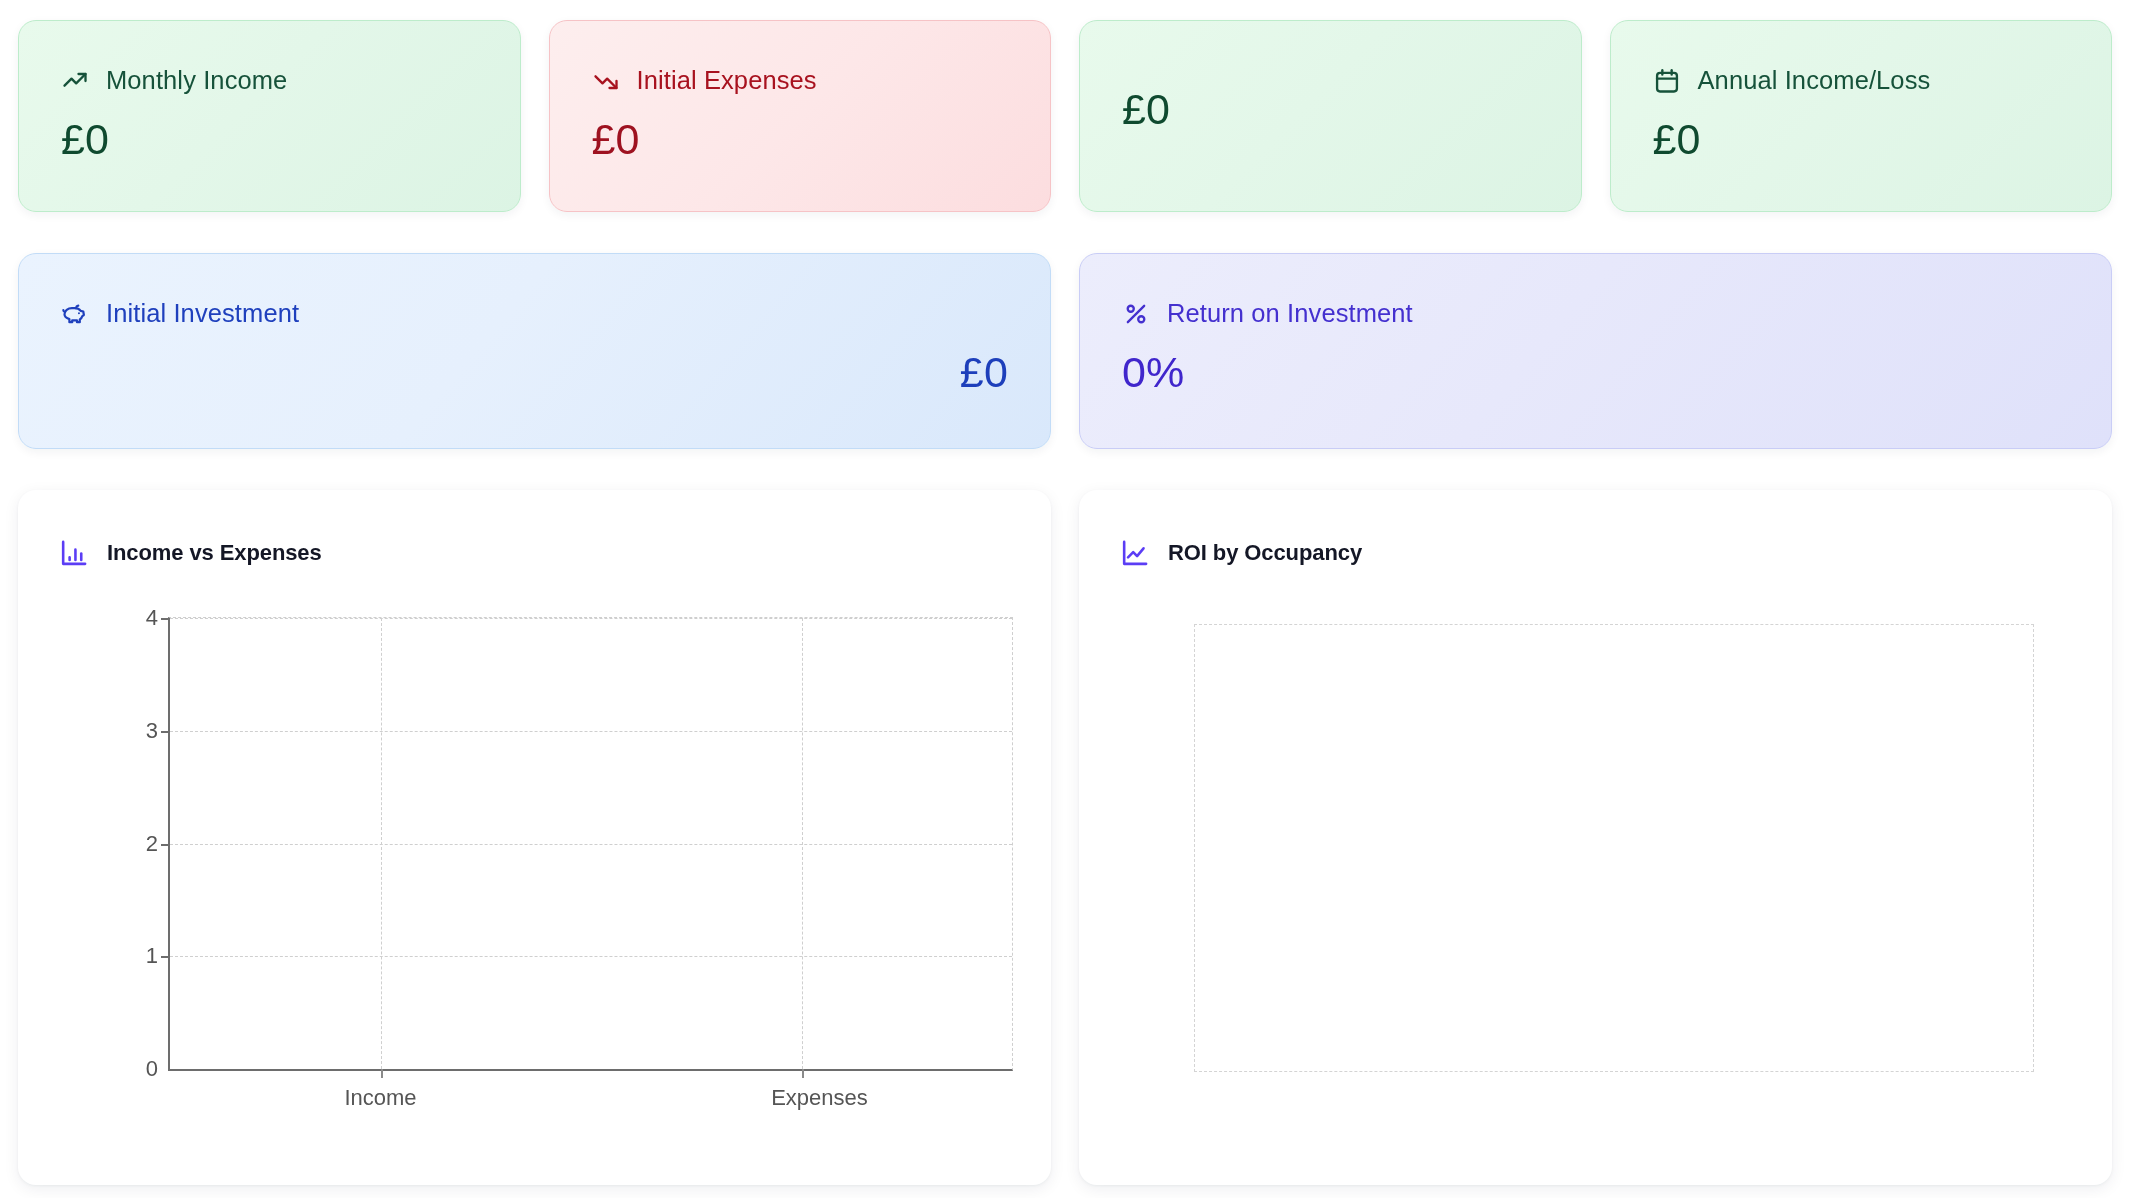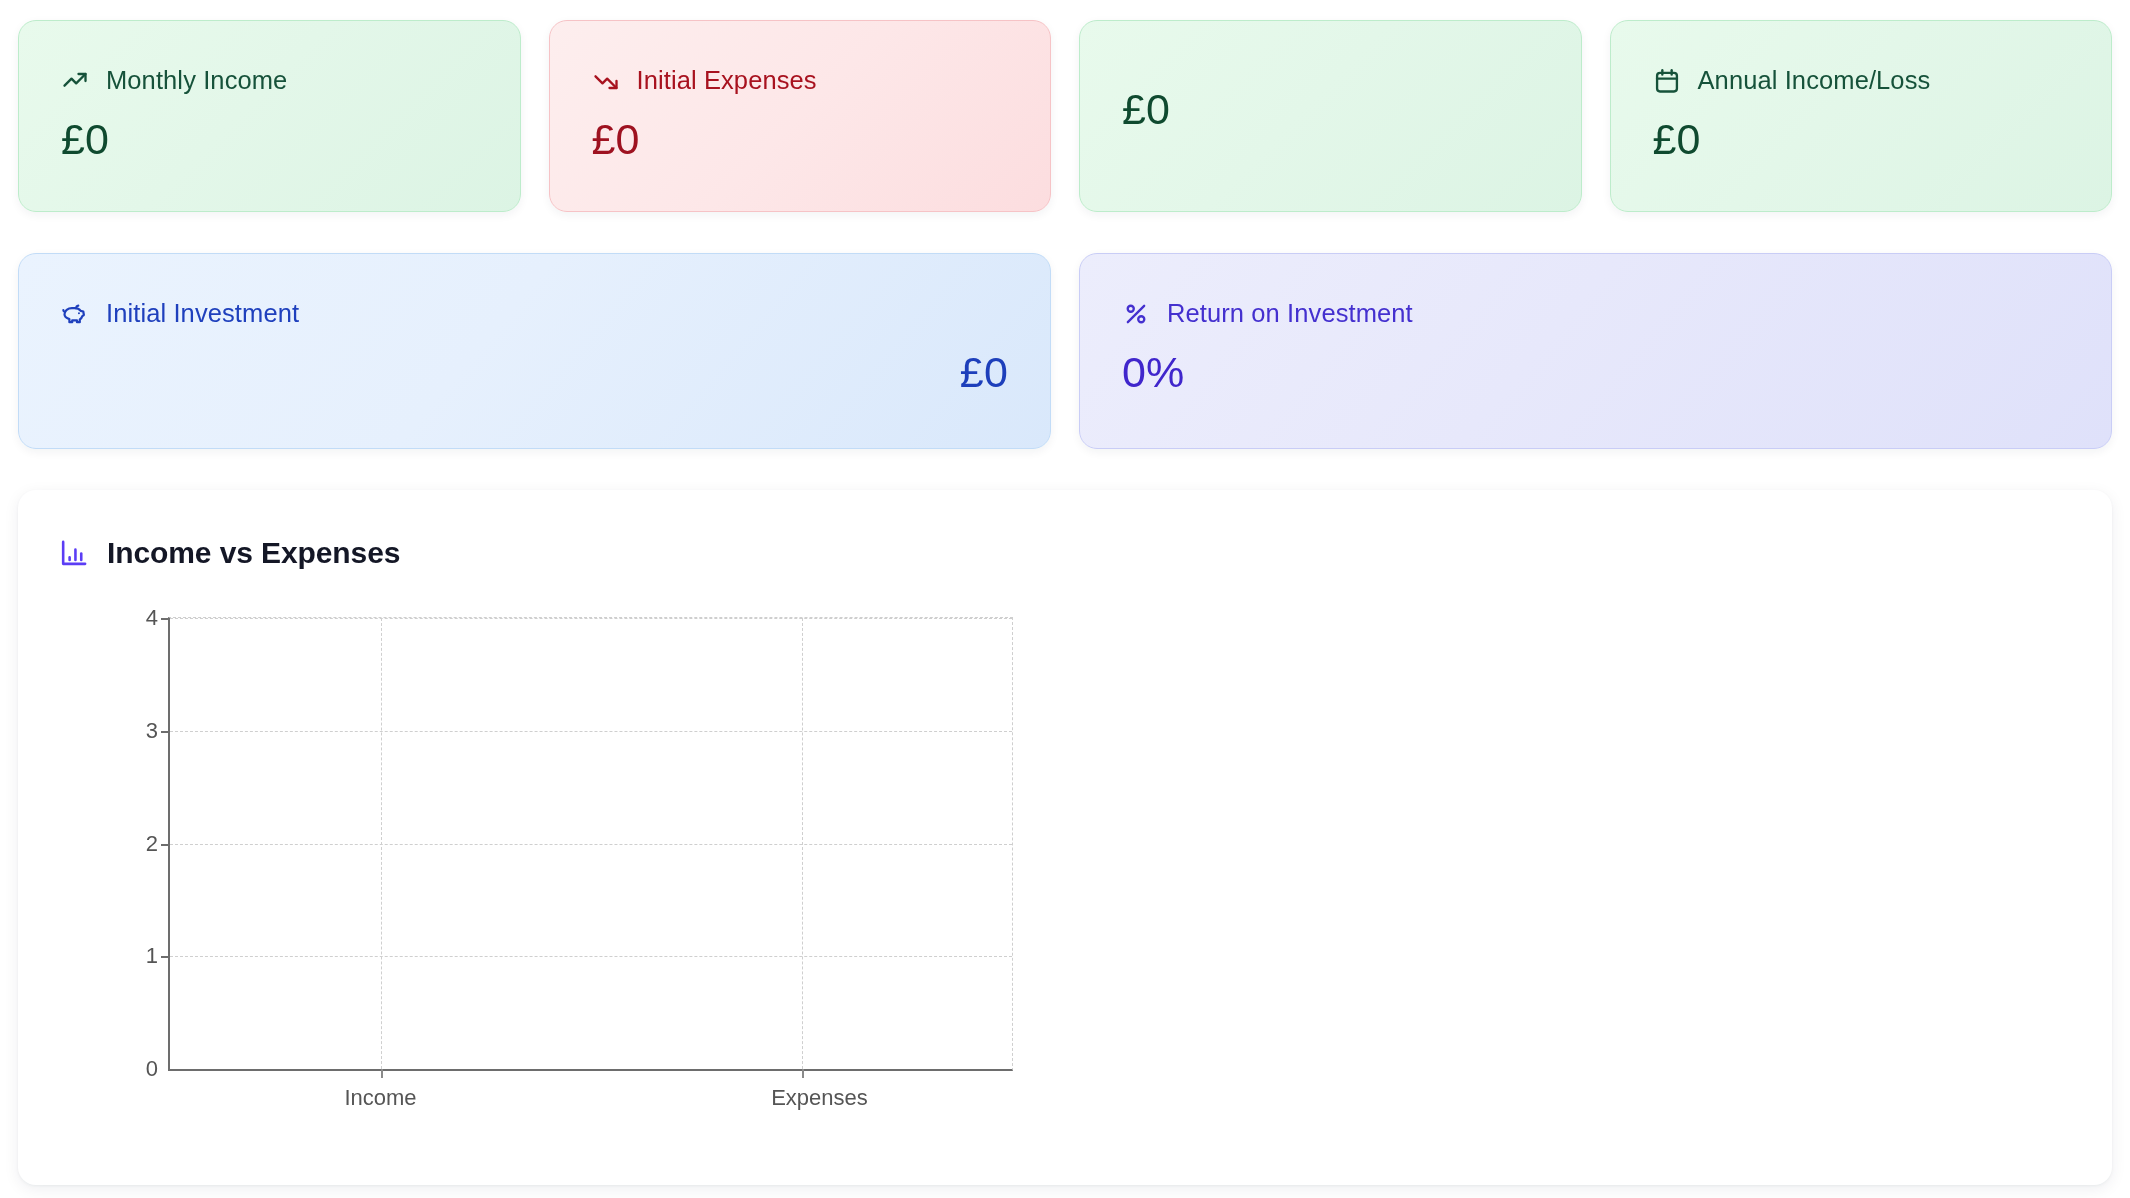--- a/index.html
+++ b/index.html
@@ -128,21 +128,21 @@
   }
   .chart-head {
     display: flex;
     align-items: center;
     gap: 18px;
     height: 38px;
   }
   .chart-head-icon { width: 31px; height: 31px; flex: 0 0 31px; }
   .chart-head-icon svg { display: block; width: 31px; height: 31px; stroke: #5b3df5; }
   .chart-title {
-    font-size: 30px;
+    font-size: 22px;
     font-weight: 700;
     color: #141726;
     letter-spacing: -0.1px;
     white-space: nowrap;
   }
 
   
   .plot-wrap {
     position: relative;
     margin-top: 37px;
@@ -339,16 +339,29 @@
           <div class="xtick-mark" style="left:25%;"></div>
           <span class="xtick" style="left:25%;">Income</span>
 
           <div class="vgrid" style="left:75%;"></div>
           <div class="xtick-mark" style="left:75%;"></div>
           <span class="xtick" style="left:75%;margin-left:18px;">Expenses</span>
         </div>
       </div>
     </div>
 
+    <div class="chart-card">
+      <div class="chart-head">
+        <span class="chart-head-icon">
+          <svg viewBox="0 0 24 24" fill="none" stroke-width="2" stroke-linecap="round" stroke-linejoin="round">
+            <polyline points="4,3 4,20 21,20"></polyline>
+            <polyline points="7,15 11,11 14,14 19,8"></polyline>
+          </svg>
+        </span>
+        <span class="chart-title">ROI by Occupancy</span>
+      </div>
+
+      <div class="empty-plot"></div>
+    </div>
 
   </div>
 
 </div>
 
 </body></html>

